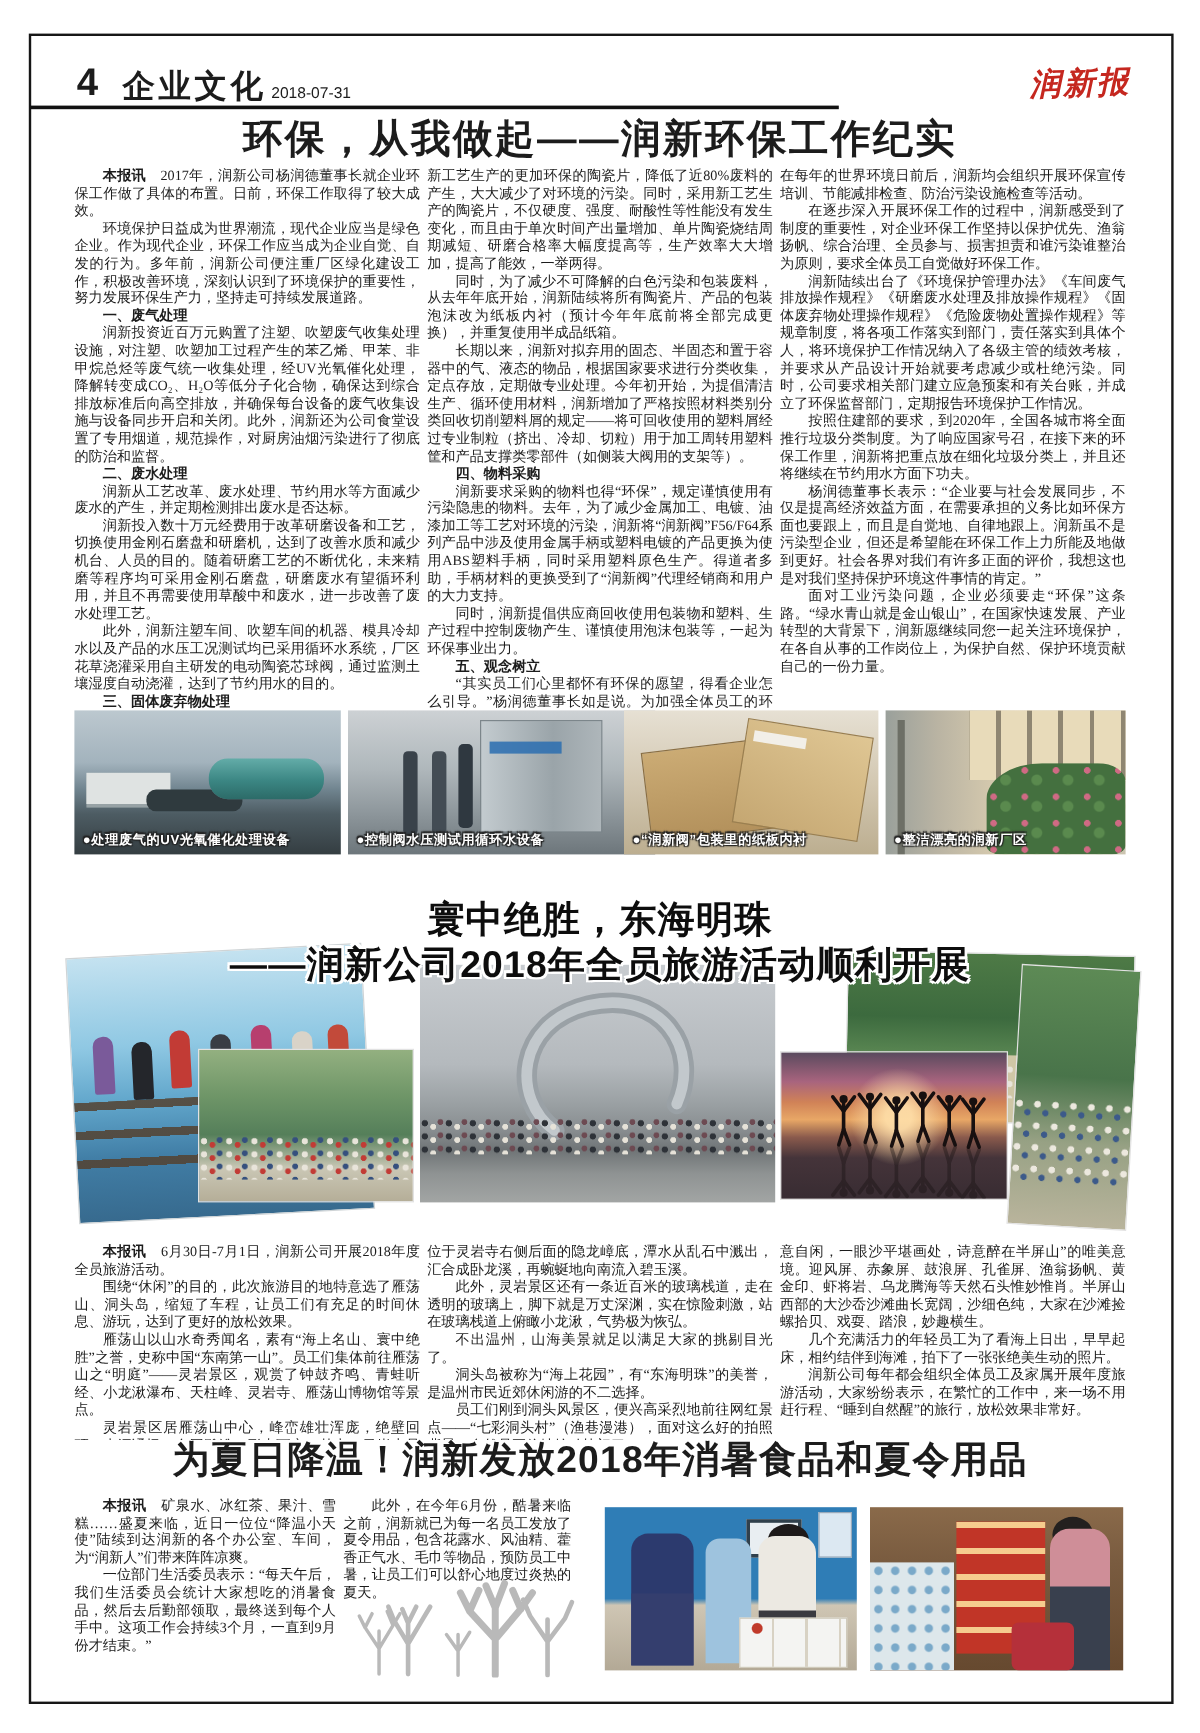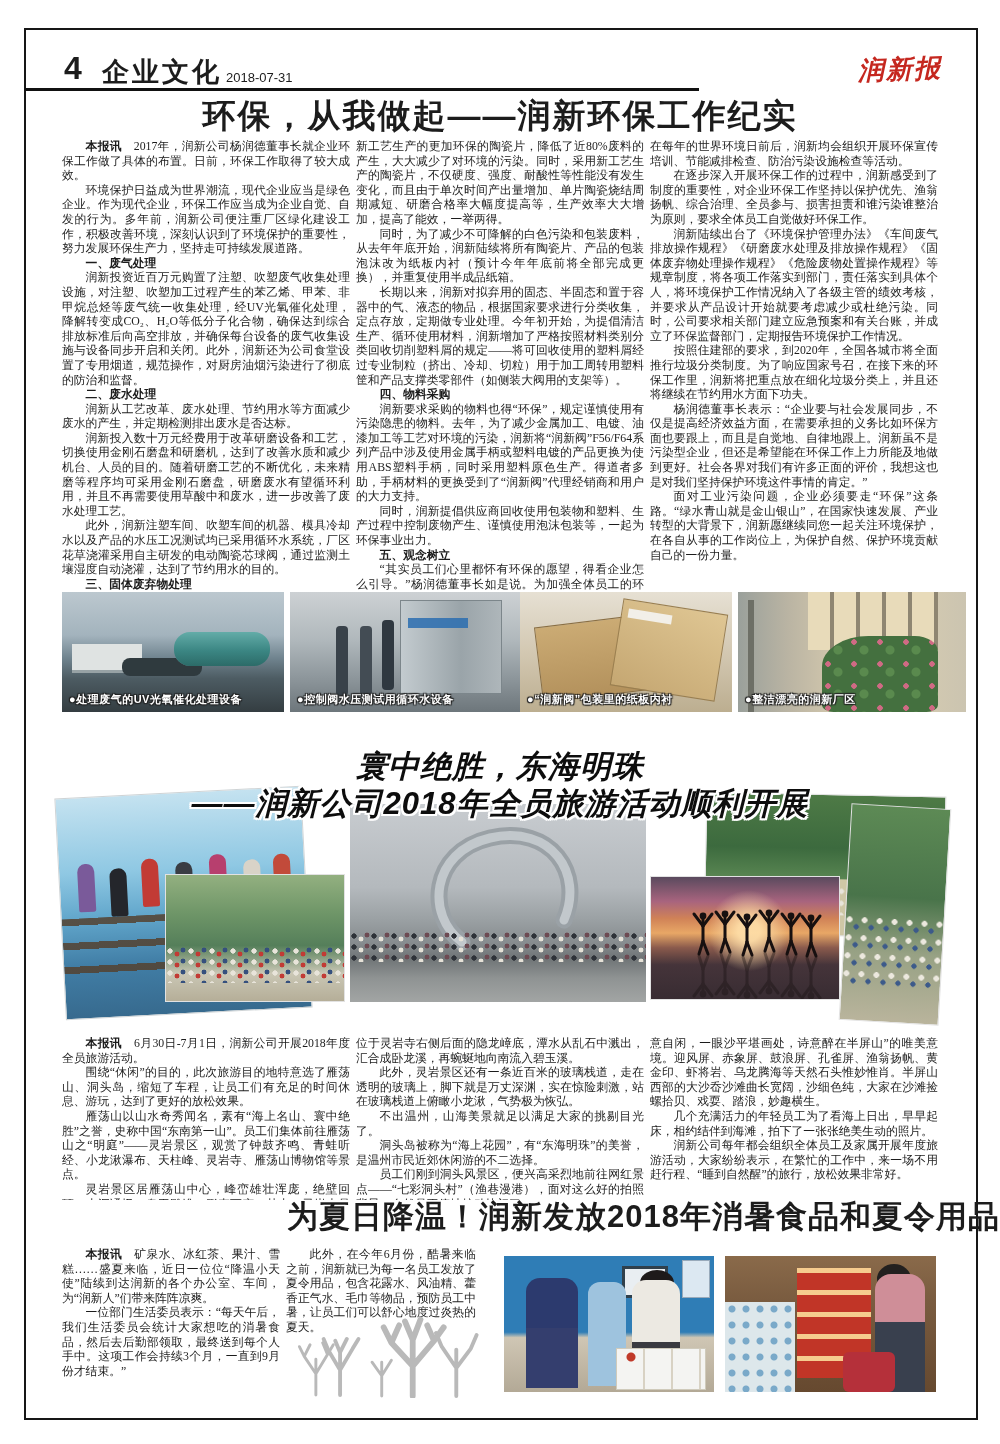--- a/index.html
+++ b/index.html
@@ -9,21 +9,21 @@
   
   .pagenum{position:absolute;left:64px;top:50px;font-size:32px;font-weight:bold;font-family:"Liberation Sans","DejaVu Sans",sans-serif;}
   .section{position:absolute;left:102px;top:54px;font-size:27px;font-weight:bold;letter-spacing:3px;font-family:Liberation Mono, monospace;}
   .date{position:absolute;left:226px;top:70px;font-size:13px;font-family:"Liberation Sans","DejaVu Sans",sans-serif;}
   .masthead{position:absolute;left:858px;top:52px;font-size:26px;font-weight:bold;font-style:italic;
             color:#c5271f;letter-spacing:2px;transform:rotate(-2deg);font-family:"DejaVu Serif",serif;}
   .hrule{position:absolute;left:25px;top:88px;width:674px;height:3px;background:#111;}
   
   .title1{position:absolute;left:0;top:94px;width:1000px;text-align:center;font-size:33px;font-weight:bold;
           letter-spacing:2px;font-family:"Liberation Sans","DejaVu Sans",sans-serif;margin:0;}
-  .title3{position:absolute;left:0;top:1196px;width:1000px;text-align:right;font-size:31px;font-weight:bold;
+  .title3{position:absolute;left:0;top:1196px;width:1000px;text-align:center;font-size:31px;font-weight:bold;
           letter-spacing:1px;font-family:"Liberation Sans","DejaVu Sans",sans-serif;margin:0;}
   .t2{position:absolute;left:0;top:0;width:1000px;z-index:6;text-align:center;
       font-family:"Liberation Sans","DejaVu Sans",sans-serif;font-weight:bold;color:#0d0d0d;}
   .t2 .t2l{font-size:31px;line-height:37px;letter-spacing:1px;
       text-shadow:-2px -2px 0 #fff,2px -2px 0 #fff,-2px 2px 0 #fff,2px 2px 0 #fff,0 -2px 0 #fff,0 2px 0 #fff,-2px 0 0 #fff,2px 0 0 #fff;}
   
   .col{position:absolute;width:288px;overflow:hidden;font-size:11.8px;line-height:14.6px;text-align:justify;}
   .col .para{margin:0;text-indent:2em;}
   .col .para.cont{text-indent:0;}
   .col .para.subhead{font-weight:bold;font-family:"Liberation Sans","DejaVu Sans",sans-serif;}
@@ -50,30 +50,30 @@
         background:linear-gradient(180deg,#cdd1d4 0%,#b0b8bc 40%,#8f989d 70%,#6d767b 100%);}
   .pk-tank{left:110px;top:8px;width:100px;height:92px;background:linear-gradient(90deg,#c3cbcf,#9aa4a9 60%,#aeb6ba);border:1px solid #7c868b;}
   .pk-pipe{left:46px;top:34px;width:12px;height:70px;background:#39424a;border-radius:4px;box-shadow:24px 0 0 #434c54,46px -6px 0 #2f3840;}
   .pk-lbl{left:118px;top:26px;width:60px;height:10px;background:#2a6db0;opacity:.85;}
   .p-box{left:520px;top:592px;width:212px;height:120px;
         background:linear-gradient(180deg,#e6e0d3 0%,#d3c8b2 50%,#bcae90 100%);}
   .cb1{left:18px;top:26px;width:150px;height:74px;background:linear-gradient(180deg,#cbab74,#b3915c);transform:rotate(-7deg);border:1px solid #8a6f44;}
   .cb2{left:96px;top:14px;width:104px;height:86px;background:linear-gradient(200deg,#dfc693,#c5a772);transform:rotate(9deg);border:1px solid #9a7f50;}
   .cb3{left:108px;top:20px;width:44px;height:9px;background:#f2efe8;transform:rotate(9deg);}
   .p-plant{left:738px;top:592px;width:200px;height:120px;
-        background:linear-gradient(90deg,#9aa09b 0%,#bab4a3 22%,#e0d2b2 55%,#cbc4b0 100%);padding-left:28px;}
+        background:linear-gradient(90deg,#9aa09b 0%,#bab4a3 22%,#e0d2b2 55%,#cbc4b0 100%);}
   .pl-bldg{left:70px;top:0;width:130px;height:58px;background:#e8dbba;
         background-image:repeating-linear-gradient(90deg,transparent 0 22px,#8f8672 22px 26px);}
   .pl-bush{left:84px;top:44px;width:116px;height:76px;border-radius:40% 20% 10% 10%;
         background-color:#44703f;
         background-image:radial-gradient(circle at 6px 6px,#d06a84 2.5px,transparent 3px),radial-gradient(circle at 16px 14px,#5a8a4e 4px,transparent 5px);
         background-size:26px 22px;}
   .pl-pole{left:10px;top:8px;width:6px;height:112px;background:#6d6f66;}
   
-  .collage{position:absolute;left:0;top:748px;width:1000px;height:288px;font-style:italic;}
+  .collage{position:absolute;left:0;top:748px;width:1000px;height:288px;}
   .p-sea{left:60px;top:44px;width:245px;height:220px;transform:rotate(-3deg);z-index:1;
         background:linear-gradient(180deg,#c4e2f0 0%,#8fc8e3 34%,#61a6cb 55%,#417ea6 76%,#376a8e 100%);border:1px solid #cfd4d6;}
   .sea-rail{left:0;right:0;top:120px;height:64px;
         background:repeating-linear-gradient(180deg,#54412f 0 7px,transparent 7px 24px);opacity:.85;}
   .sea-ppl{left:18px;top:66px;width:17px;height:48px;border-radius:8px 8px 2px 2px;background:#7a5a9a;
         box-shadow:32px 6px 0 #24262b,64px -2px 0 #c23b35,98px 3px 0 #3a3d44,132px -3px 0 #b73f6e,166px 4px 0 #d9d3c8,196px 0 0 #c24a3a;}
   .p-valley{left:165px;top:126px;width:178px;height:126px;z-index:3;border:1px solid #e2e2e2;
         background:linear-gradient(180deg,#93b080 0%,#6f9668 30%,#557f5a 56%,#cac7b5 78%,#b5ae98 100%);}
   .crowd{left:0;right:0;
         background-image:radial-gradient(circle at 4px 4px,#e8e4da 2.4px,transparent 2.9px),radial-gradient(circle at 11px 7px,#c23b35 2.2px,transparent 2.7px),radial-gradient(circle at 17px 3px,#35507e 2.2px,transparent 2.7px);

